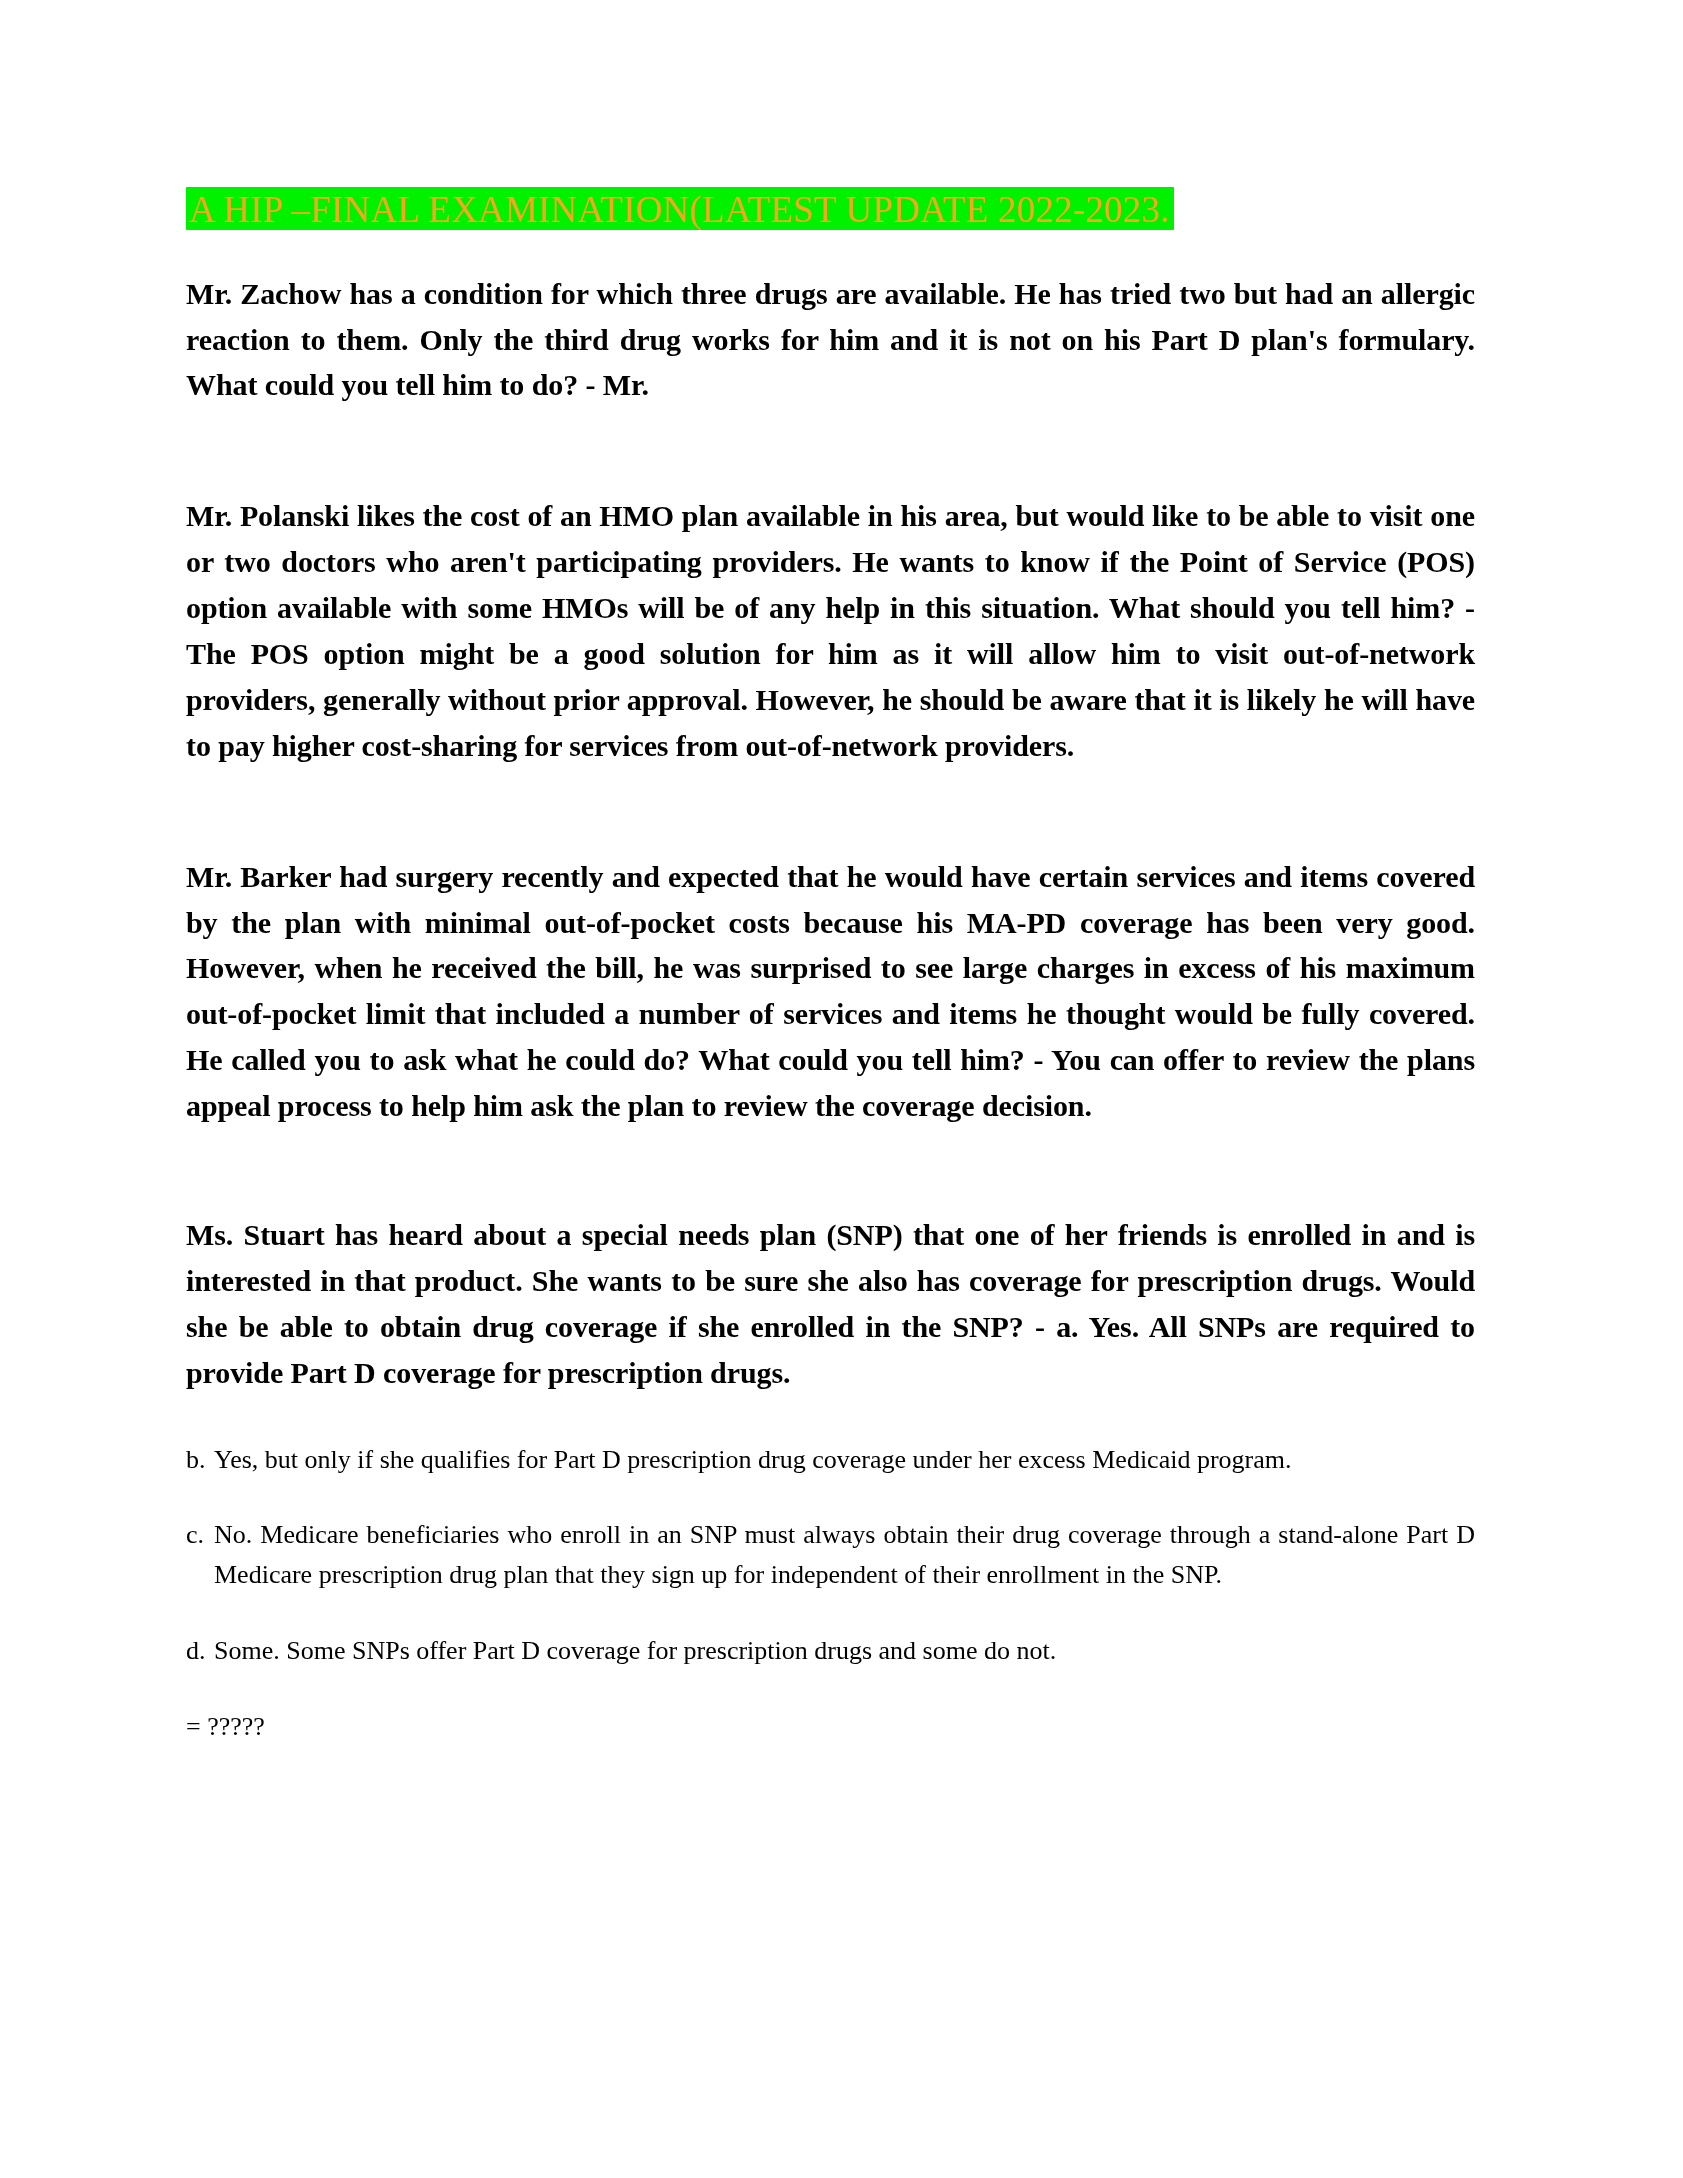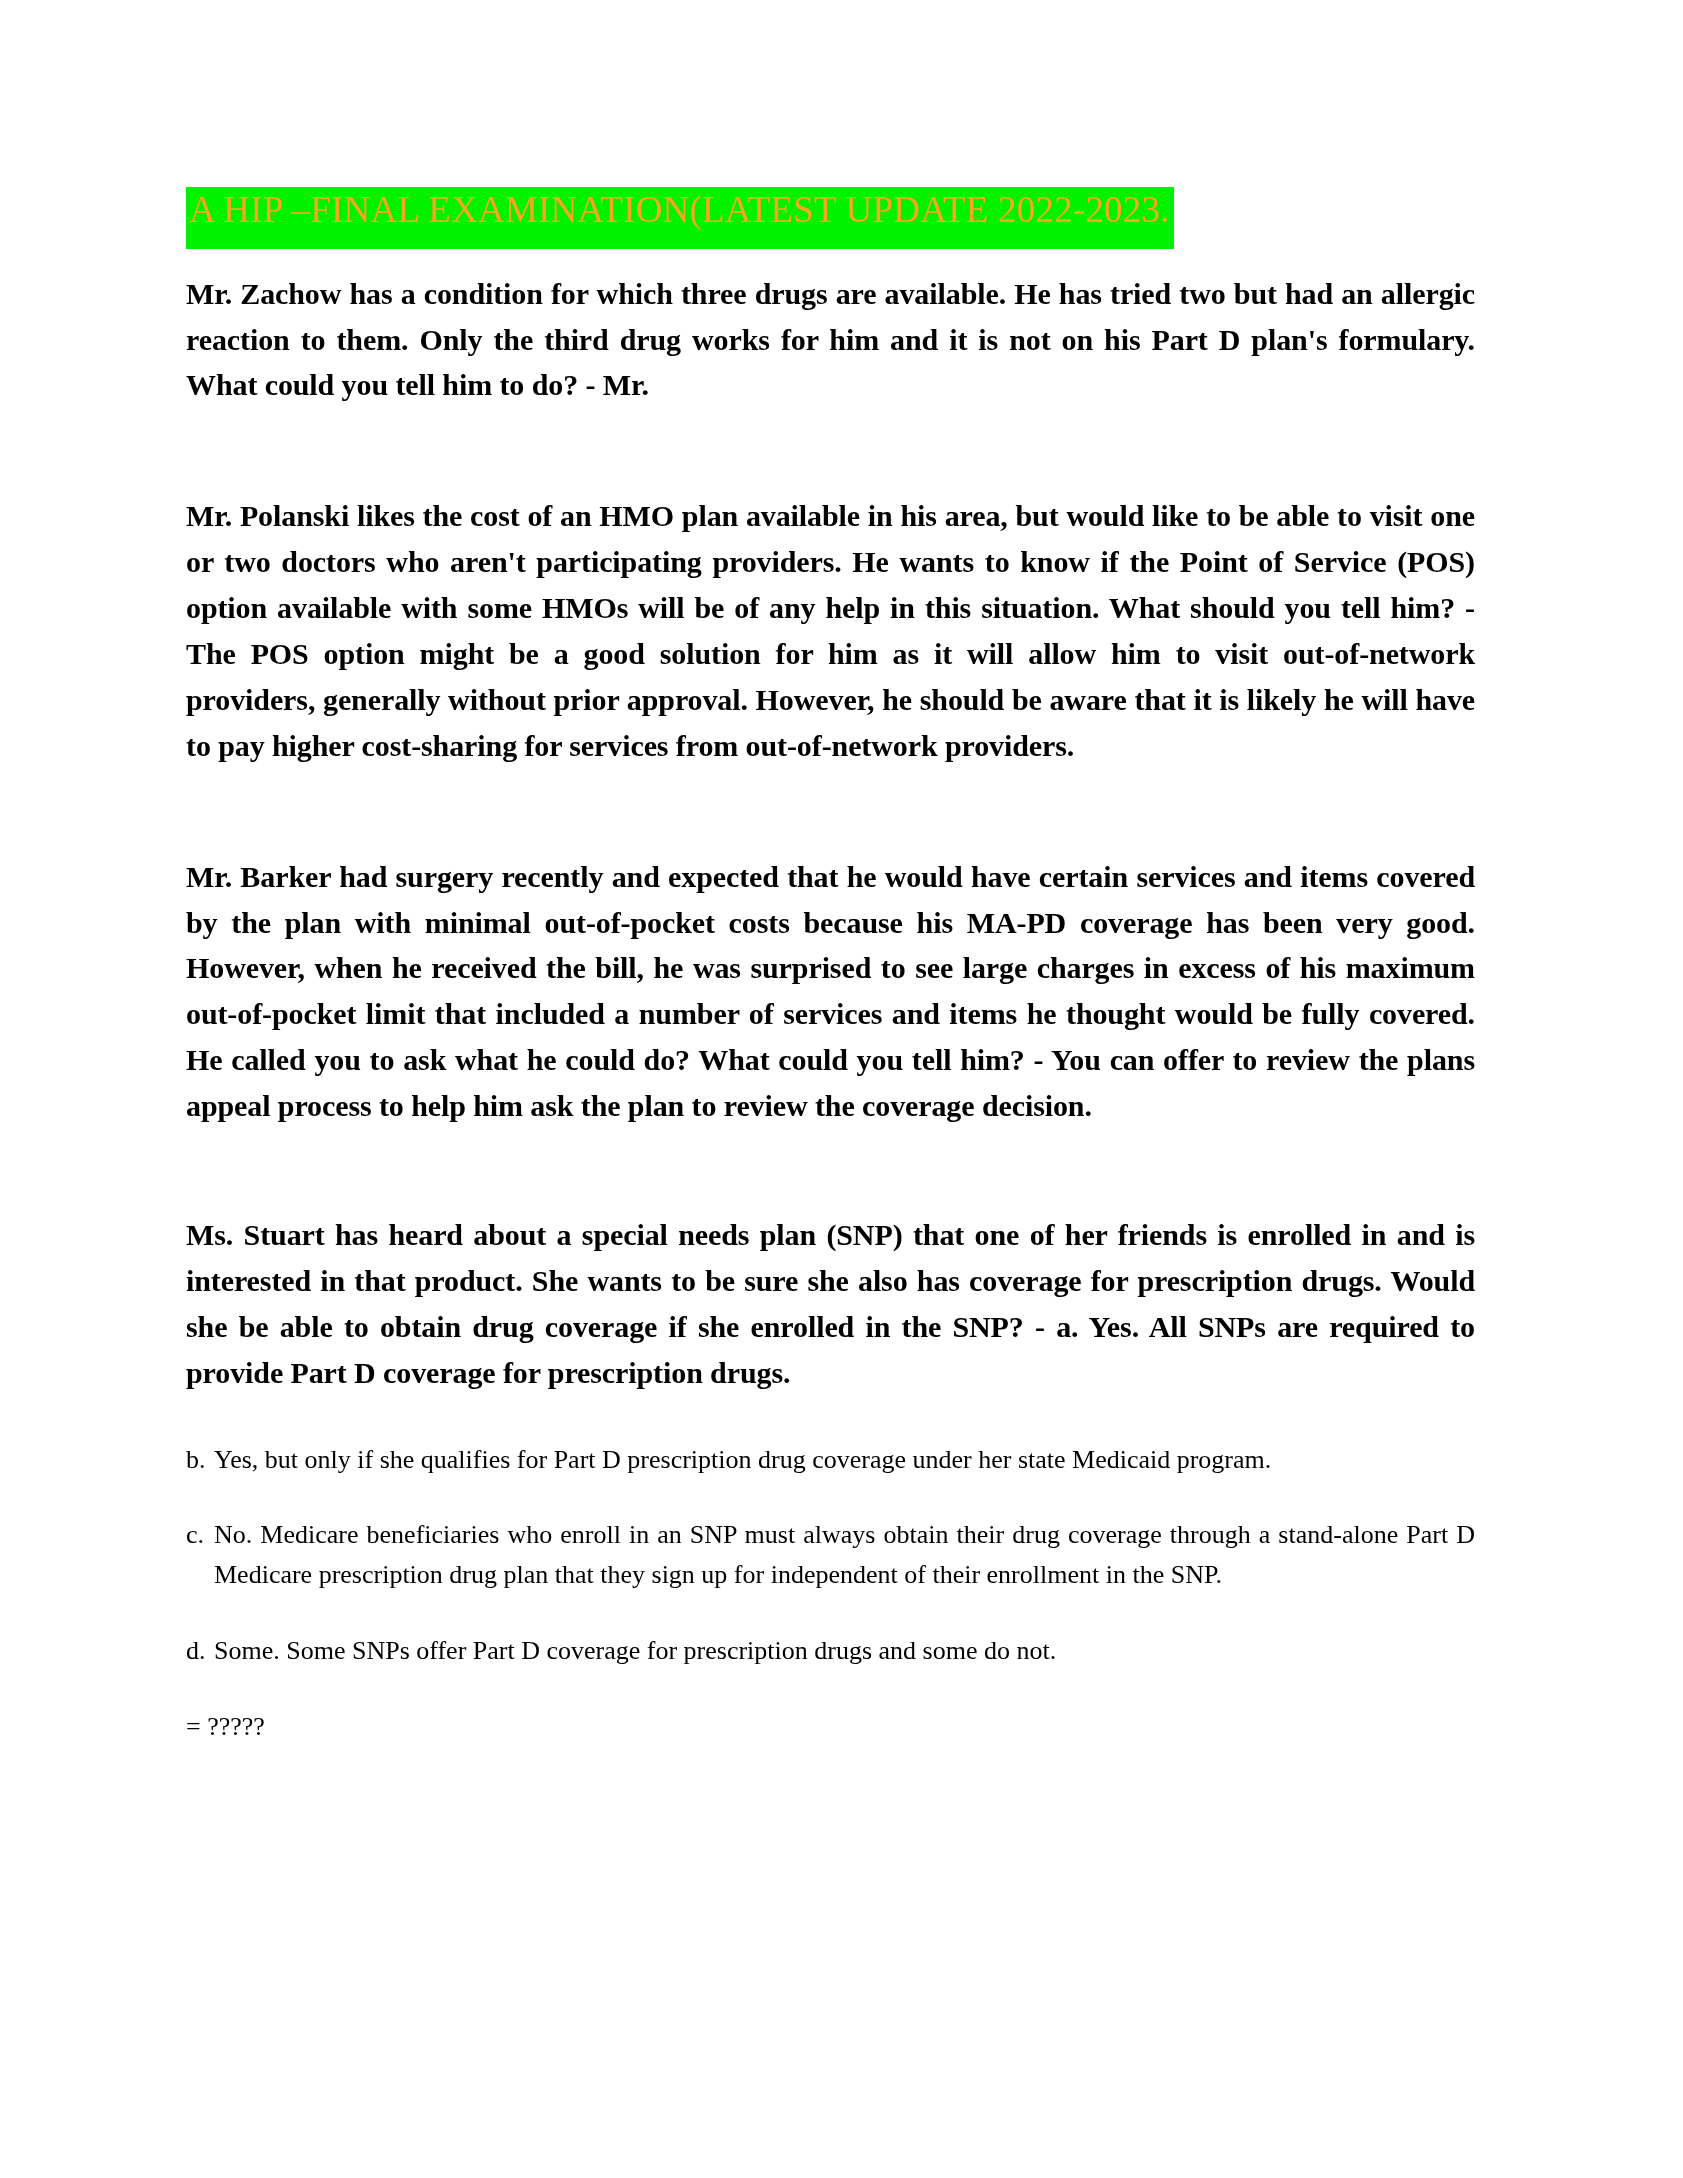--- a/index.html
+++ b/index.html
@@ -31,21 +31,21 @@
   }
   .doc-title {
     display: inline;
     background: #00f200;
     color: #f5a623;
     font-family: "Liberation Serif", "DejaVu Serif", serif;
     font-size: 37px;
     font-weight: 400;
     letter-spacing: 0.2px;
     line-height: 1.45;
-    padding: 2px 4px 19px 3px;
+    padding: 2px 4px 0 3px;
     box-decoration-break: clone;
     -webkit-box-decoration-break: clone;
   }
 
   
   .para {
     font-size: 30px;
     line-height: 1.53;
     text-align: justify;
     margin: 0;
@@ -117,21 +117,21 @@
 
   <div class="spacer-md"></div>
 
   <p class="para"><span>Ms. Stuart has heard about a special needs plan (SNP) that one of her friends is enrolled in and is interested in that product. She wants to be sure she also has coverage for prescription drugs. Would she be able to obtain drug coverage if she enrolled in the SNP</span><span class="reg">? - a. Yes. All SNPs are required to provide Part D coverage for prescription drugs.</span></p>
 
   <div class="spacer-sm"></div>
 
   <ul class="opt-list">
     <li class="opt-item">
       <span class="opt-marker">b.</span>
-      <span class="opt-text">Yes, but only if she qualifies for Part D prescription drug coverage under her state Medicaid program.</span>
+      <span class="opt-text">Yes, but only if she qualifies for Part D prescription drug coverage under her excess Medicaid program.</span>
     </li>
     <li class="opt-item">
       <span class="opt-marker">c.</span>
       <span class="opt-text">No. Medicare beneficiaries who enroll in an SNP must always obtain their drug coverage through a stand-alone Part D Medicare prescription drug plan that they sign up for independent of their enrollment in the SNP.</span>
     </li>
     <li class="opt-item">
       <span class="opt-marker">d.</span>
       <span class="opt-text">Some. Some SNPs offer Part D coverage for prescription drugs and some do not.</span>
     </li>
   </ul>

